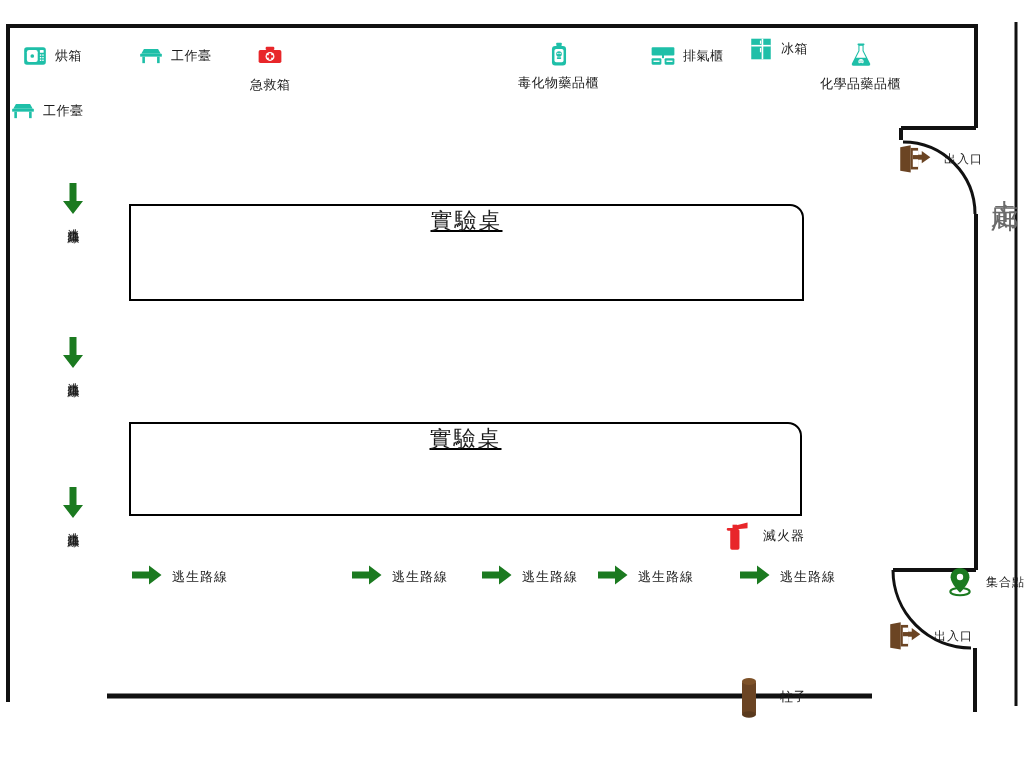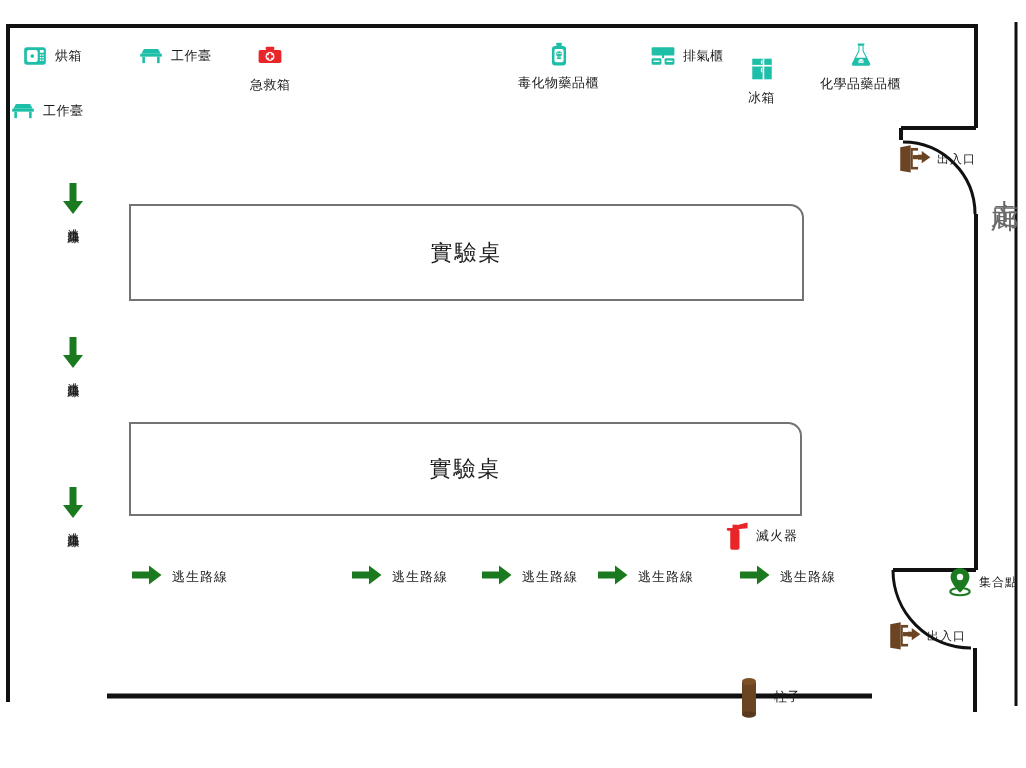--- a/index.html
+++ b/index.html
@@ -42,26 +42,26 @@
   .legend-icon {
     width: 26px;
     height: 26px;
     display: block;
     flex: 0 0 auto;
   }
   
   .lab-table {
     position: absolute;
     box-sizing: border-box;
-    border: 2px solid #737373;
+    border: 2px solid #000000;
     background: #ffffff;
     border-top-right-radius: 14px;
     display: flex;
-    align-items: center;
     justify-content: center;
+    text-decoration: underline;
   }
   .lab-table-label {
     font-size: 22px;
     color: #1a1a1a;
     letter-spacing: 2px;
     font-family: "Liberation Serif", "DejaVu Serif", serif;
   }
   
   .escape-v {
     position: absolute;
@@ -93,21 +93,21 @@
     font-size: 13px;
     color: #1a1a1a;
     letter-spacing: 1px;
     font-family: "Liberation Sans", "DejaVu Sans", sans-serif;
   }
   
   .marker {
     position: absolute;
     display: flex;
     align-items: center;
-    gap: 6px;
+    gap: 13px;
     white-space: nowrap;
   }
   .marker-label {
     font-size: 13px;
     color: #1a1a1a;
     letter-spacing: 1px;
     font-family: "Liberation Sans", "DejaVu Sans", sans-serif;
   }
   .marker-label.small {
     font-size: 12px;
@@ -120,21 +120,21 @@
     font-size: 28px;
     color: #6b6b6b;
     letter-spacing: 2px;
     font-family: "Liberation Serif", "DejaVu Serif", serif;
   }
   
   .pillar-wrap {
     position: absolute;
     display: flex;
     align-items: center;
-    gap: 14px;
+    gap: 20px;
   }
   .pillar-label {
     font-size: 13px;
     color: #1a1a1a;
     font-family: "Liberation Sans", "DejaVu Sans", sans-serif;
   }
 </style>
 </head>
 <body>
 
@@ -221,21 +221,21 @@
       <rect x="1.5" y="4" width="21" height="7.5" rx="1" fill="#1ebfa8"></rect>
       <rect x="11.1" y="9" width="1.8" height="5" fill="#1ebfa8"></rect>
       <rect x="1.5" y="14" width="9" height="6" rx="1" fill="#1ebfa8"></rect>
       <rect x="13.5" y="14" width="9" height="6" rx="1" fill="#1ebfa8"></rect>
       <rect x="3.2" y="16.2" width="5.6" height="1.3" fill="#ffffff"></rect>
       <rect x="15.2" y="16.2" width="5.6" height="1.3" fill="#ffffff"></rect>
     </svg>
     <span class="legend-label">排氣櫃</span>
   </div>
 
-  <div class="legend-item" style="left:748px; top:56px;flex-direction:column;">
+  <div class="legend-item" style="left:748px; top:36px;">
     <svg class="legend-icon" viewBox="0 0 24 24" xmlns="http://www.w3.org/2000/svg">
       <rect x="3" y="2.5" width="18" height="19" fill="#1ebfa8"></rect>
       <rect x="3" y="8.2" width="18" height="1.5" fill="#ffffff"></rect>
       <rect x="12.6" y="2.5" width="1.5" height="19" fill="#ffffff"></rect>
       <rect x="11" y="4.2" width="1.2" height="3" fill="#ffffff"></rect>
       <rect x="11" y="11" width="1.2" height="4" fill="#ffffff"></rect>
     </svg>
     <span class="legend-label">冰箱</span>
   </div>
 

